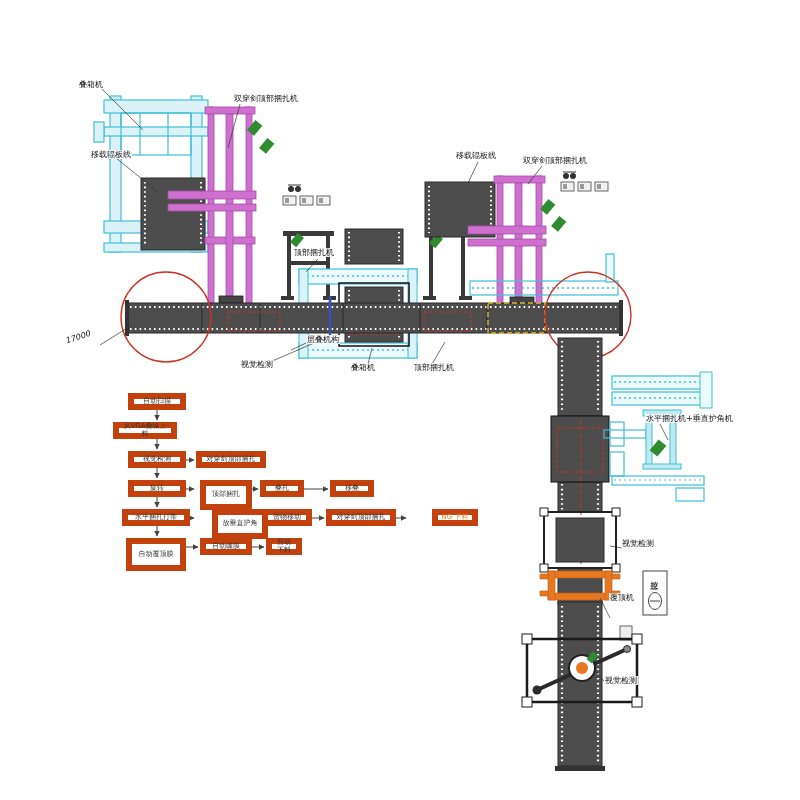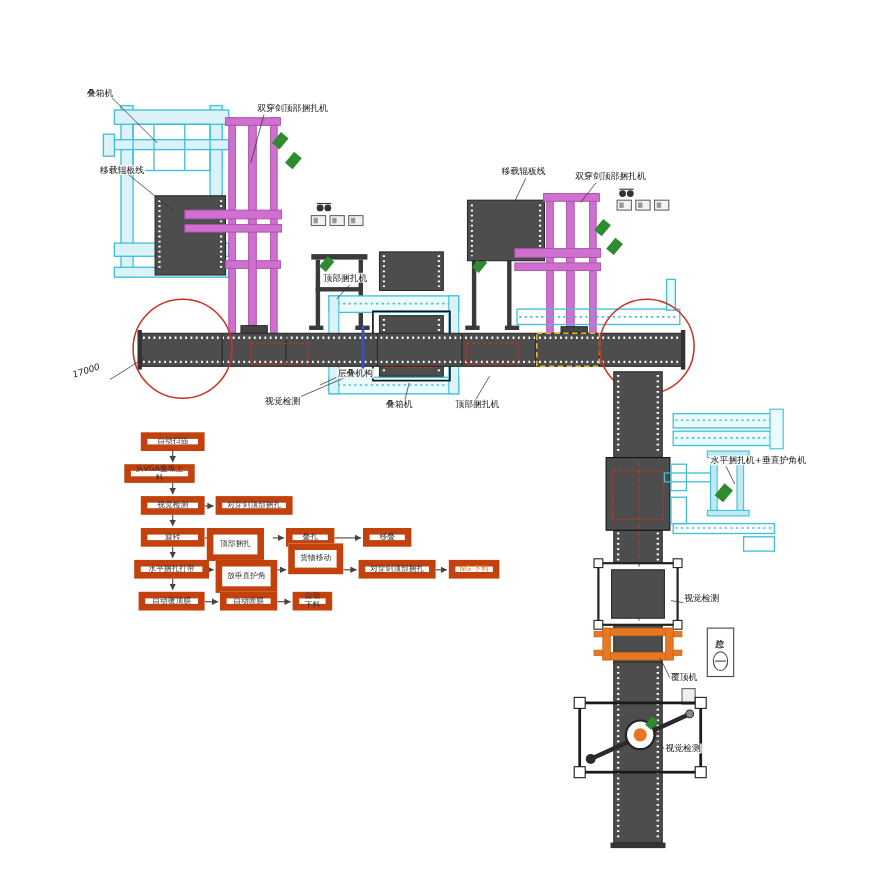--- a/index.html
+++ b/index.html
@@ -19,21 +19,21 @@
   .dim {
     transform:rotate(-18deg); transform-origin:left top; font-style:italic;
     background:transparent;
   }
   .fnode {
     position:absolute; box-sizing:border-box; border:6px solid #c2410c;
     background:#fff; color:#333; font-size:7px; line-height:1.05;
     display:flex; align-items:center; justify-content:center; text-align:center;
     padding:1px 2px; z-index:6;
   }
-  .fnode.ng { color:#E8821E; }
+  .fnode.ng { color:#E8821E;margin-left:24px; }
 </style>
 </head>
 <body>
 
 <div class="stage">
 
 <svg width="800" height="800" viewBox="0 0 800 800">
   <defs>
     <marker id="ah" markerWidth="7" markerHeight="7" refX="5.5" refY="3" orient="auto">
       <path d="M0,0 L6,3 L0,6 z" fill="#444"></path>
@@ -342,34 +342,34 @@
 <div class="lbl" style="left:293px;top:248px">顶部捆扎机</div>
 <div class="lbl" style="left:306px;top:335px">层叠机构</div>
 <div class="lbl" style="left:240px;top:360px">视觉检测</div>
 <div class="lbl" style="left:350px;top:363px">叠箱机</div>
 <div class="lbl" style="left:413px;top:363px">顶部捆扎机</div>
 <div class="lbl" style="left:455px;top:151px">移载辊板线</div>
 <div class="lbl" style="left:522px;top:156px">双穿剑顶部捆扎机</div>
 <div class="lbl" style="left:645px;top:414px">水平捆扎机+垂直护角机</div>
 <div class="lbl" style="left:621px;top:539px">视觉检测</div>
 <div class="lbl vtext" style="left:648px;top:575px">总控</div>
-<div class="lbl" style="left:609px;top:611px">覆顶机</div>
+<div class="lbl" style="left:609px;top:593px">覆顶机</div>
 <div class="lbl" style="left:604px;top:676px">视觉检测</div>
 <div class="lbl dim" style="left:64px;top:337px">17000</div>
 
 <div class="fnode" style="left:128px;top:393px;width:58px;height:17px">自动扫描</div>
 <div class="fnode" style="left:113px;top:422px;width:64px;height:17px">从VGA叠垛上料</div>
 <div class="fnode" style="left:128px;top:451px;width:58px;height:17px">视觉检测</div>
 <div class="fnode" style="left:196px;top:451px;width:70px;height:17px">对穿剑顶部捆扎</div>
 <div class="fnode" style="left:128px;top:480px;width:58px;height:17px">旋转</div>
-<div class="fnode" style="left:188px;top:480px;width:52px;height:30px">顶部捆扎</div>
+<div class="fnode" style="left:200px;top:480px;width:52px;height:30px">顶部捆扎</div>
 <div class="fnode" style="left:260px;top:480px;width:44px;height:17px">叠扎</div>
 <div class="fnode" style="left:330px;top:480px;width:44px;height:17px">移叠</div>
 <div class="fnode" style="left:122px;top:509px;width:68px;height:17px">水平捆扎打带</div>
-<div class="fnode" style="left:196px;top:509px;width:56px;height:30px">放垂直护角</div>
-<div class="fnode" style="left:262px;top:494px;width:50px;height:28px">货物移动</div>
+<div class="fnode" style="left:212px;top:509px;width:56px;height:30px">放垂直护角</div>
+<div class="fnode" style="left:262px;top:509px;width:50px;height:17px">货物移动</div>
 <div class="fnode" style="left:326px;top:509px;width:70px;height:17px">对穿剑顶部捆扎</div>
 <div class="fnode ng" style="left:408px;top:509px;width:46px;height:17px">NG 下料</div>
-<div class="fnode" style="left:126px;top:538px;width:60px;height:17px">自动覆顶膜</div>
+<div class="fnode" style="left:126px;top:538px;width:60px;height:33px">自动覆顶膜</div>
 <div class="fnode" style="left:200px;top:538px;width:52px;height:17px">自动缠膜</div>
 <div class="fnode" style="left:266px;top:538px;width:36px;height:17px">自动下料</div>
 
 </div>
 
 </body></html>

